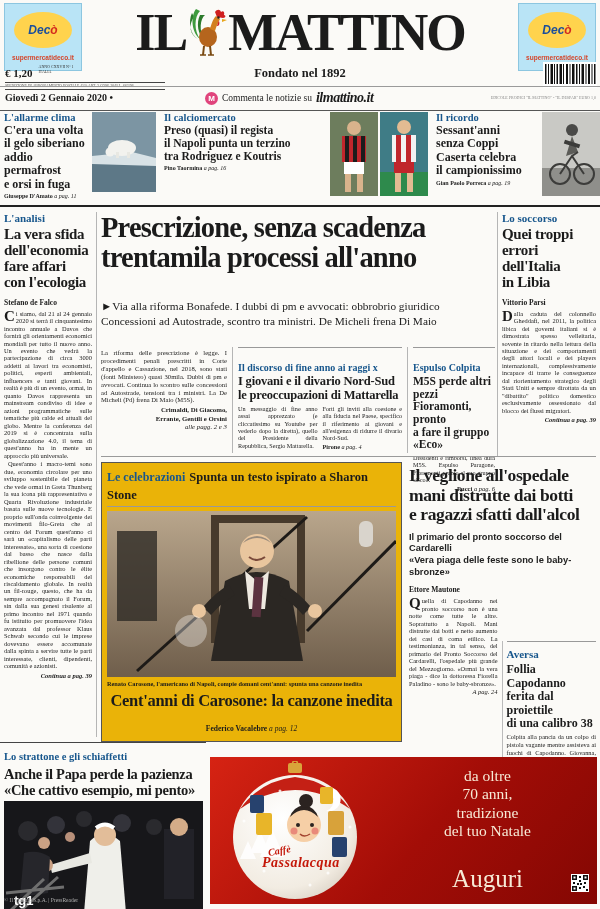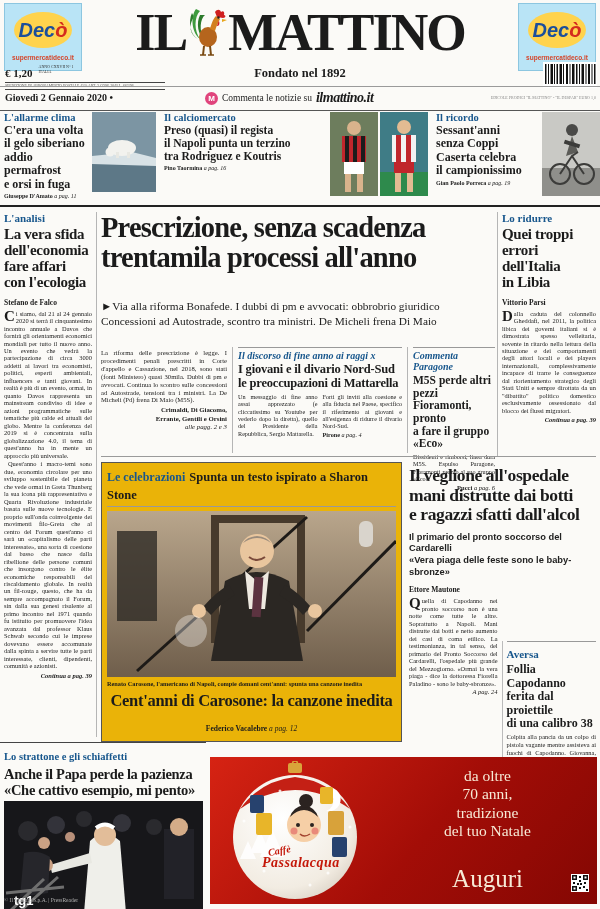--- a/index.html
+++ b/index.html
@@ -12,21 +12,21 @@
   .k{color:#17568c;font-weight:bold;}
   .just{text-align:justify;}
   .by{font-weight:bold;}
   .pg{font-style:italic;}
   .dropcap{float:left;font-size:15px;line-height:12px;font-weight:bold;padding-right:1px;}
 
   
   .deco{width:78px;height:68px;background:#b9e4f6;border:1px solid #8cc6e0;text-align:center;box-sizing:border-box;}
   .deco-oval{margin:8px auto 0;width:58px;height:36px;background:#ffd34d;border-radius:50%;
              display:flex;align-items:center;justify-content:center;}
-  .deco-word{font-size:20px;font-weight:bold;font-style:italic;color:#1b4e9b;font-family:"Liberation Sans",sans-serif;}
+  .deco-word{font-size:12px;font-weight:bold;font-style:italic;color:#1b4e9b;font-family:"Liberation Sans",sans-serif;}
   .deco-word .acc{color:#d42b1e;}
   .deco-url{margin-top:6px;font-size:6.5px;color:#d4452a;font-family:"Liberation Sans",sans-serif;font-weight:bold;}
   .masthead{left:88px;top:2px;width:424px;height:62px;display:flex;align-items:center;justify-content:center;}
   .mh{font-size:52px;font-weight:bold;letter-spacing:-2px;line-height:1;}
   .fondato{left:200px;top:66px;width:200px;text-align:center;font-size:12.5px;font-weight:bold;}
   .price{font-size:11px;font-weight:bold;}
   .edition{display:inline-block;font-size:4px;line-height:1.2;vertical-align:top;margin-top:2px;margin-left:2px;color:#333;}
   .legal{font-size:3.8px;color:#555;margin-top:1px;border-top:1px solid #444;border-bottom:1px solid #444;padding:1px 0;}
   .datestrip-date{font-size:10px;font-weight:bold;}
   .comment{display:flex;align-items:center;gap:4px;}
@@ -49,21 +49,21 @@
   .sidecol .h{font-size:15px;font-weight:bold;line-height:1.06;margin-top:3px;letter-spacing:-0.3px;}
   .author{font-size:7.5px;font-weight:bold;margin:7px 0 3px;}
   .body{font-size:6.4px;line-height:1.17;}
   .body p{margin:0 0 1px;text-indent:4px;}
   .body p:first-child{text-indent:0;}
   .continua{font-size:6.5px;font-weight:bold;font-style:italic;text-align:right;margin-top:2px;}
 
   
   .mainhead{font-size:28.5px;font-weight:bold;line-height:1.04;letter-spacing:-0.8px;}
   .subhead{font-size:11.3px;line-height:1.3;}
-  .subrow .k{font-size:10px;border-top:1px solid #999;padding-top:2px;display:block;font-style:italic;}
+  .subrow .k{font-size:10px;border-top:1px solid #999;padding-top:14px;display:block;}
   .colA{font-size:6.6px;line-height:1.2;}
   .colA .sig{text-align:right;font-size:6.8px;margin-top:2px;}
   .colB-h{font-size:12.5px;font-weight:bold;line-height:1.08;letter-spacing:-0.2px;margin-top:2px;}
   .minicols{display:flex;gap:5px;margin-top:3px;}
   .minicols div{flex:1;font-size:6.2px;line-height:1.18;text-align:justify;}
   .colC-h{font-size:11.5px;font-weight:bold;line-height:1.1;margin-top:2px;}
   .colC-b{font-size:6.2px;line-height:1.2;margin-top:3px;}
   .sig-r{text-align:right;font-size:6.5px;margin-top:1px;}
 
   
@@ -285,32 +285,32 @@
       <div class="minicols">
         <div>Un messaggio di fine anno assai apprezzato (e cliccatissimo su Youtube per vederlo dopo la diretta), quello del Presidente della Repubblica, Sergio Mattarella.</div>
         <div><span>Forti gli inviti alla coesione e alla fiducia nel Paese, specifico il riferimento ai giovani e all'esigenza di ridurre il divario Nord-Sud.</span>
           <div class="sig-r"><span class="by">Pirone</span> <span class="pg">a pag. 4</span></div>
         </div>
       </div>
     </div>
     <div class="abs vl" style="left:306px;top:0;height:106px;"></div>
 
     <div class="abs subrow" style="left:312px;top:0;width:82px;">
-      <span class="k">Commenta Paragone</span>
+      <span class="k">Espulso Colpita</span>
       <div class="colC-h pre">M5S perde altri pezzi
 Fioramonti, pronto
 a fare il gruppo «Eco»</div>
       <div class="colC-b just">Dissidenti e rimborsi, linea dura M5S. Espulso Paragone, Fioramonti pronto al suo gruppo «Eco».</div>
       <div class="sig-r"><span class="by">Pucci</span> <span class="pg">a pag. 6</span></div>
     </div>
   </div>
 
   <div class="abs vl" style="left:497px;top:212px;height:244px;"></div>
   <div class="abs sidecol" style="left:502px;top:212px;width:94px;height:243px;overflow:hidden;">
-    <div class="k">Lo ridurre</div>
+    <div class="k">Lo soccorso</div>
     <div class="h pre">Quei troppi
 errori
 dell'Italia
 in Libia</div>
     <div class="author">Vittorio Parsi</div>
     <div class="body just">
       <p><span class="dropcap">D</span><span>alla caduta del colonnello Gheddafi, nel 2011, la politica libica dei governi italiani si è dimostrata spesso velleitaria, sovente in ritardo nella lettura della situazione e dei comportamenti degli attori locali e dei players internazionali, complessivamente incapace di trarre le conseguenze dal riorientamento strategico degli Stati Uniti e sempre dirottata da un "dibattito" politico domestico esclusivamente ossessionato dal blocco dei flussi migratori.</span></p>
     </div>
     <div class="continua">Continua a pag. 39</div>
   </div>

